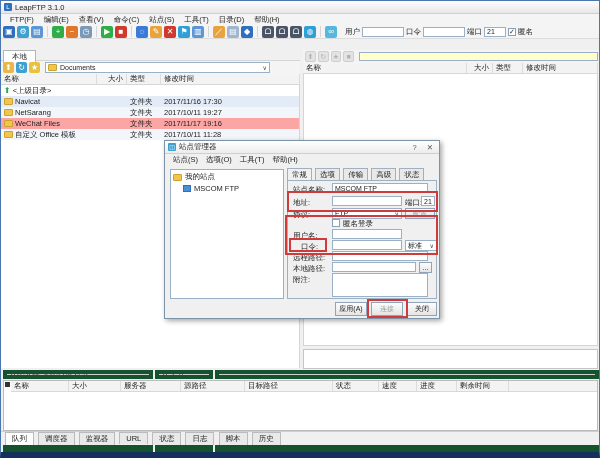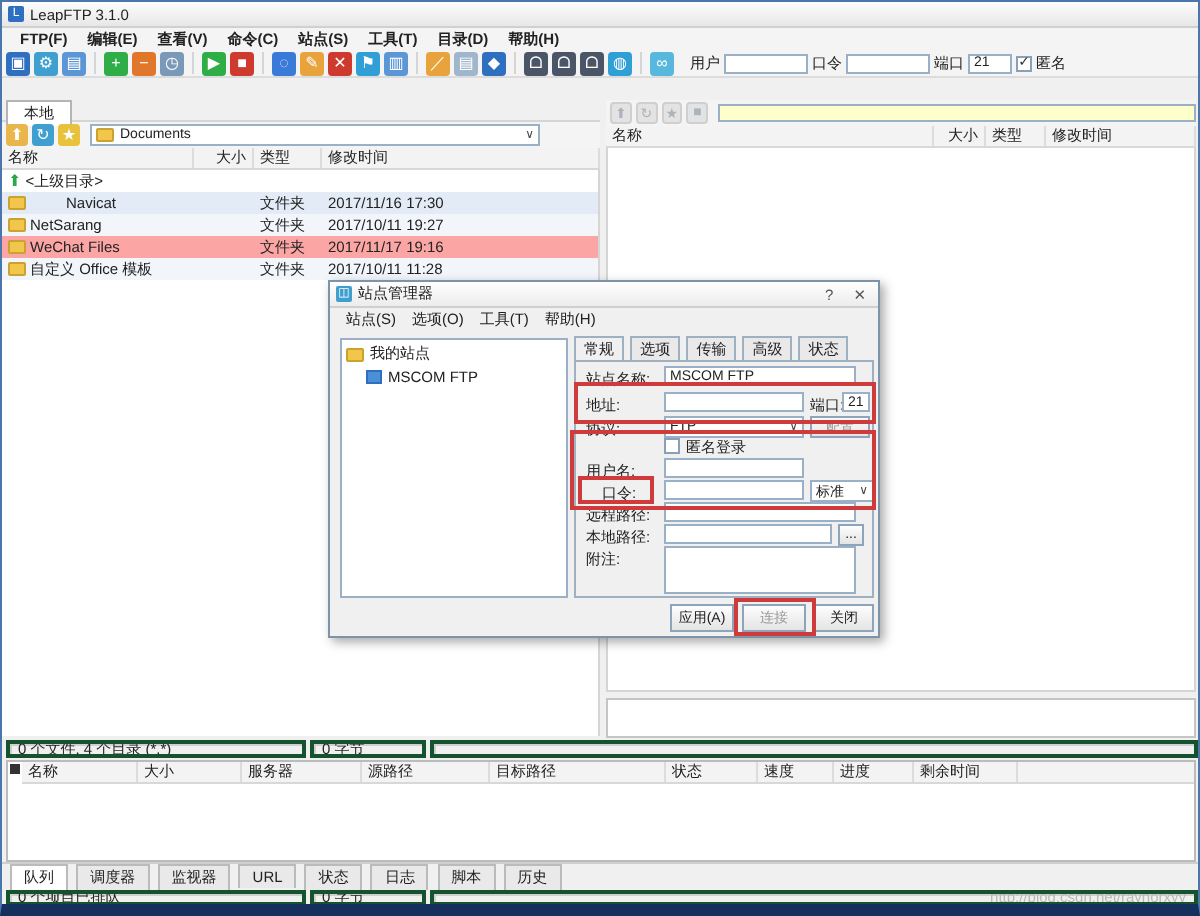--- a/index.html
+++ b/index.html
@@ -7,21 +7,21 @@
   .screen{position:relative;width:600px;height:458px;background:#f0f0f0;
     border:1px solid #4a76ad;border-bottom:6px solid #16305e;overflow:hidden;
     font-family:"Liberation Sans","DejaVu Sans",sans-serif;font-size:7.5px;color:#222;}
   .a{position:absolute;}
   .titlebar{left:0;top:0;width:100%;height:13px;background:linear-gradient(#fdfdfd,#e7e7e7);
     border-bottom:1px solid #d0d0d0;display:flex;align-items:center;padding-left:3px;gap:3px;}
   .appicon{width:8px;height:8px;background:#2f6fc0;border-radius:1px;color:#fff;font-size:6px;
     line-height:8px;text-align:center;}
   .menubar{left:0;top:13px;width:100%;height:11px;background:#f4f4f4;display:flex;align-items:center;
     padding-left:4px;}
-  .menubar span{padding:0 5px;font-weight:bold;}
+  .menubar span{padding:0 5px;}
   .toolbar{left:0;top:24px;width:100%;height:14px;background:#f4f4f4;border-bottom:1px solid #dcdcdc;
     display:flex;align-items:center;padding-left:2px;gap:2px;}
   .icn{width:12px;height:12px;border-radius:2px;display:flex;align-items:center;justify-content:center;
     color:#fff;font-size:8px;line-height:12px;}
   .sep{width:1px;height:11px;background:#d5d5d5;margin:0 2px;}
   .in{background:#fff;border:1px solid #9ab0c6;height:10px;font-size:7px;padding:0 2px;
     font-family:inherit;color:#222;}
   .cb{width:8px;height:8px;background:#fff;border:1px solid #8aa0b8;display:inline-flex;
     align-items:center;justify-content:center;font-size:7px;color:#333;line-height:8px;}
   .addrbar{left:0;top:38px;width:100%;height:11px;background:#f0f0f0;display:flex;align-items:center;
@@ -30,21 +30,21 @@
   .hdrrow{display:flex;background:#f3f3f3;border-bottom:1px solid #d8d8d8;height:11px;
     align-items:center;}
   .hdrrow .c{border-right:1px solid #dcdcdc;height:100%;display:flex;align-items:center;
     padding:0 3px;overflow:hidden;white-space:nowrap;}
   .listrow{display:flex;height:11px;align-items:center;white-space:nowrap;overflow:hidden;}
   .listrow .c{padding:0 3px;overflow:hidden;}
   .folder{width:9px;height:7px;background:#f2c64a;border:1px solid #caa232;border-radius:1px;}
   .tabstrip span{display:inline-block;background:#e9e9e9;border:1px solid #bbb;border-bottom:none;
     padding:1px 6px 1px 6px;margin-right:2px;}
   .tabstrip .act{background:#fff;position:relative;top:0;}
-  .sunken{box-shadow:inset 1px 1px 0 #cfcfcf;border:2px solid #14532d;background:#f0f0f0;
+  .sunken{box-shadow:inset 1px 1px 0 #cfcfcf;border:4px solid #14532d;background:#f0f0f0;
     display:flex;align-items:center;padding:0 4px;white-space:nowrap;overflow:hidden;}
   
   .dialog{left:163px;top:139px;width:276px;height:179px;background:#f0f0f0;
     border:1px solid #7d93a8;box-shadow:2px 2px 5px rgba(0,0,0,.35);}
   .dlg-title{left:0;top:0;width:100%;height:13px;background:linear-gradient(#ffffff,#ececec);
     border-bottom:1px solid #cfcfcf;display:flex;align-items:center;gap:3px;padding:0 3px;}
   .dlg-menubar{left:0;top:13px;width:100%;height:12px;display:flex;align-items:center;padding-left:4px;}
   .dlg-menubar span{padding:0 4px;}
   .dlg-btn{border:1px solid #8ea4ba;background:linear-gradient(#fdfdfd,#e4e4e4);height:14px;
     display:flex;align-items:center;justify-content:center;font-size:7px;}
@@ -142,21 +142,21 @@
       <span class="c" style="flex:1">修改时间</span>
     </div>
     <div style="background:#fff;height:283px;border-right:1px solid #d5d5d5">
       <div class="listrow">
         <span class="c" style="width:96px;display:flex;align-items:center;gap:2px">
           <span style="color:#2ba84a;font-size:8px">⬆</span>
           <span>&lt;上级目录&gt;</span>
         </span>
       </div>
       <div class="listrow" style="background:#e3ebf6">
-        <span class="c" style="width:96px;display:flex;align-items:center;gap:20px">
+        <span class="c" style="width:96px;display:flex;align-items:center;gap:2px">
           <span class="folder"></span>
           <span>Navicat</span>
           </span>
         <span class="c" style="width:30px"></span>
         <span class="c" style="width:34px">文件夹</span>
         <span class="c" style="flex:1">2017/11/16 17:30</span>
       </div>
       <div class="listrow" style="background:#f2f6fb">
         <span class="c" style="width:96px;display:flex;align-items:center;gap:2px">
           <span class="folder"></span>

